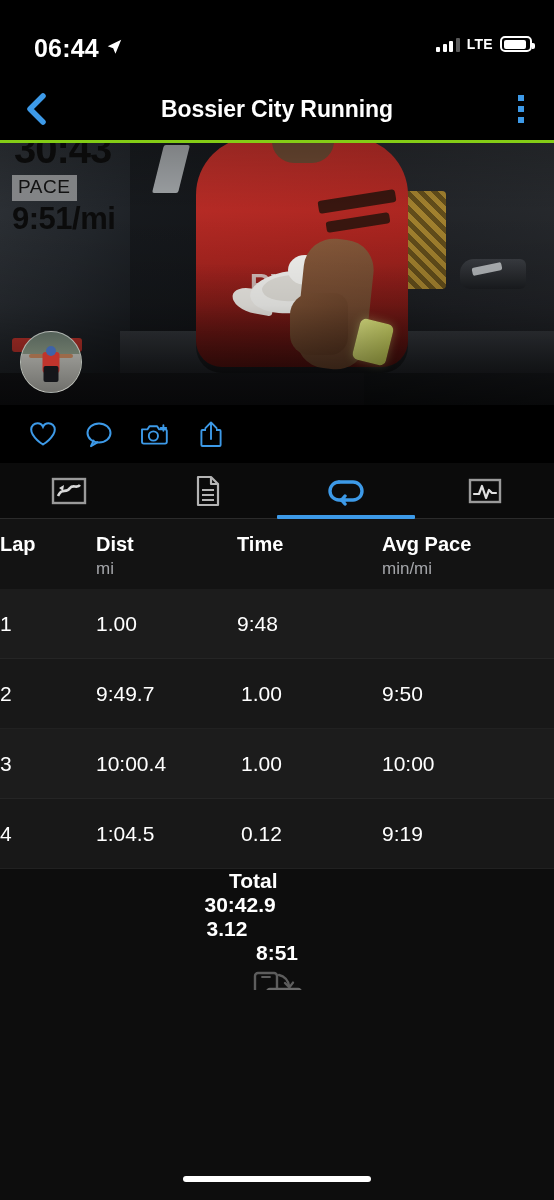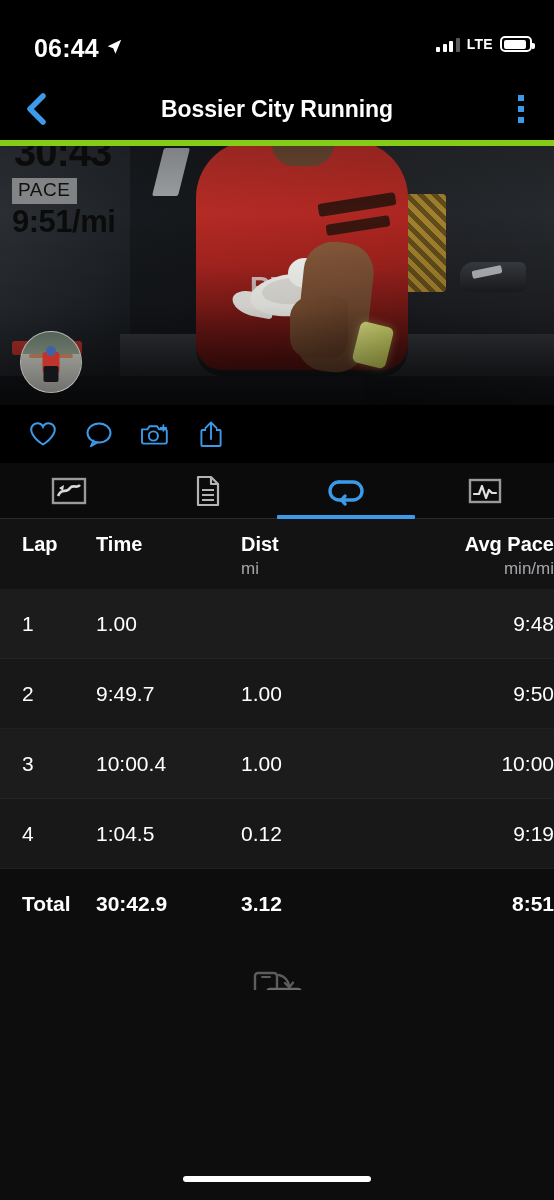--- a/index.html
+++ b/index.html
@@ -53,21 +53,21 @@
   .nav-more {
     position:absolute; right:18px; top:50%; transform:translateY(-50%);
     width:30px; height:34px; display:flex; flex-direction:column;
     align-items:center; justify-content:center; gap:5px;
   }
   .nav-more i { width:6px; height:6px; background:#3d9ae8; display:block; }
 
   
   .hero {
     position:relative; height:265px; overflow:hidden;
-    border-top:6px solid #84cc16;
+    border-top:3px solid #84cc16;
   }
   .photo { position:absolute; inset:0; }
   
   .bg-base {
     position:absolute; inset:0;
     background:
       linear-gradient(180deg,#1b1d21 0%,#26272b 18%,#1a1b1f 55%,#141518 100%);
   }
   .car-left {
     position:absolute; left:-10px; top:0; width:150px; height:230px;
@@ -261,25 +261,25 @@
     padding-top:14px;
   }
   .thead .cell { font-size:20px; font-weight:700; }
   .unit { font-size:17px; font-weight:400; color:#a4a6aa; margin-top:3px; }
   .row {
     display:flex; align-items:center; height:70px; font-size:21px;
     border-bottom:1px solid rgba(255,255,255,.045);
   }
   .row.odd  { background:#1c1c1c; }
   .row.even { background:#181818; }
-  .row.total { background:#0d0d0d; font-weight:700; border-bottom:none; }
-  .c-lap  { width:96px;  padding-left:22px; }
+  .row.total { background:#0d0d0d; font-weight:700; border-bottom:none;flex-direction:column; }
+  .c-lap  { width:96px;  }
   .c-time { width:145px; }
   .c-dist { width:141px; }
-  .c-pace { flex:1;text-align:right; }
+  .c-pace { flex:1; }
 
   
   .rotate-hint {
     height:110px; display:flex; align-items:center; justify-content:center;
     background:#0d0d0d;
   }
 
   
   .home-ind {
     position:absolute; left:50%; transform:translateX(-50%); bottom:18px;
@@ -425,26 +425,26 @@
     </svg>
   </div>
 </div>
 
 <div class="table">
 
   <div class="thead">
     <div class="cell c-lap">
       <div>Lap</div>
     </div>
-    <div class="cell c-time">
-      <div>Time</div>
-    </div>
     <div class="cell c-dist">
       <div>Dist</div>
       <div class="unit">mi</div>
+    </div>
+    <div class="cell c-time">
+      <div>Time</div>
     </div>
     <div class="cell c-pace">
       <div>Avg Pace</div>
       <div class="unit">min/mi</div>
     </div>
   </div>
 
   <div class="row odd">
     <div class="c-lap">1</div>
     <div class="c-dist">1.00</div>

